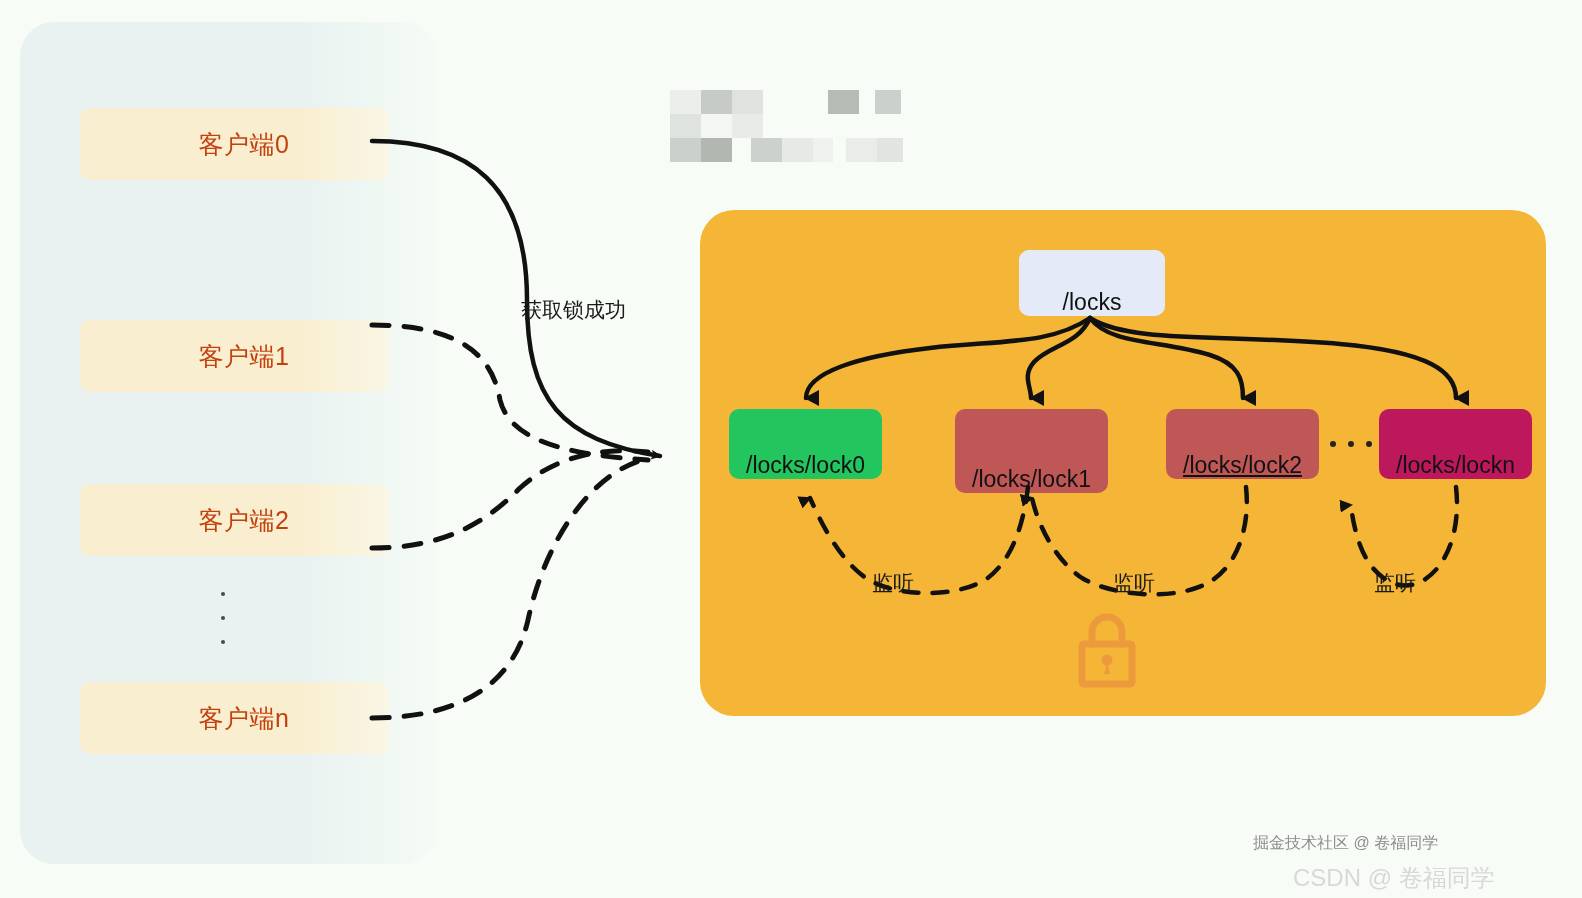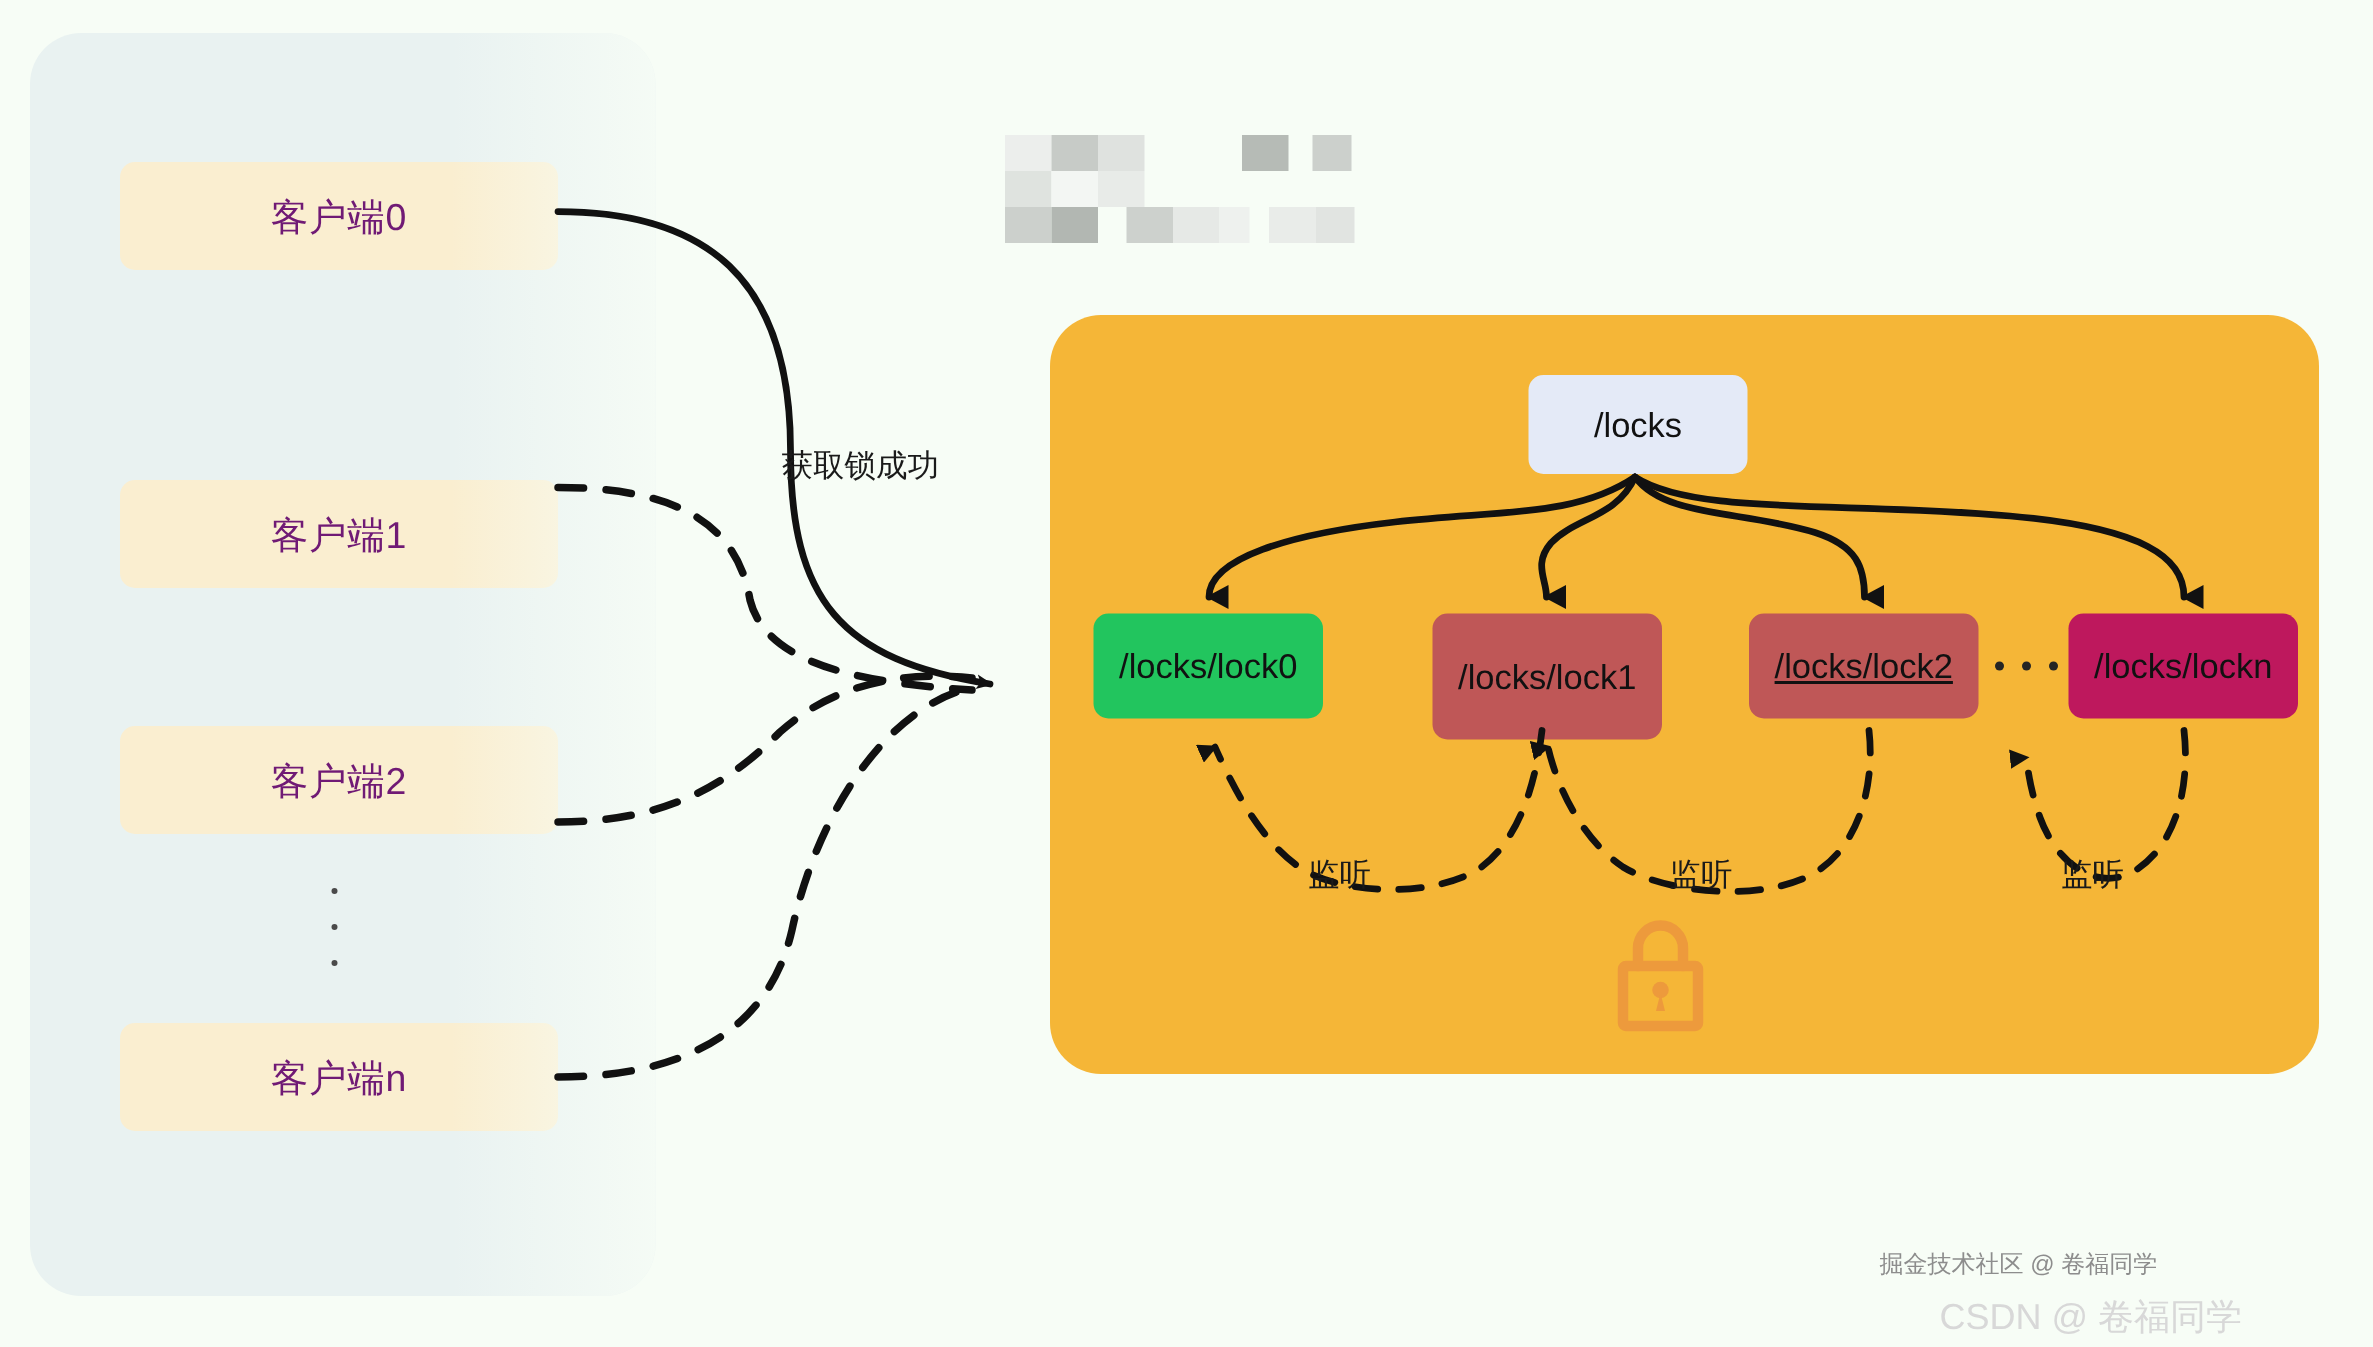--- a/index.html
+++ b/index.html
@@ -44,22 +44,23 @@
     position: absolute;
     left: 80px;
     width: 292px;
     height: 72px;
     background: #faeed0;
     border-radius: 10px;
     display: flex;
     align-items: center;
     justify-content: center;
     font-size: 25px;
-    color: #701a75;
+    color: #c2410c;
     letter-spacing: 0.5px;
+    padding-left: 18px;
   }
   #client-0 { top: 108px; }
   #client-1 { top: 292px; margin-top: 28px; }
   #client-2 { top: 484px; }
   #client-n { top: 682px; }
 
   #client-ellipsis {
     position: absolute;
     left: 213px;
     top: 592px;
@@ -99,21 +100,21 @@
     top: 210px;
     width: 846px;
     height: 506px;
     background: #f5b637;
     border-radius: 34px;
   }
 
   .node {
     position: absolute;
     display: flex;
-    align-items: center;
+    align-items: flex-end;
     justify-content: center;
     border-radius: 10px;
     font-size: 23px;
     color: #111111;
     white-space: nowrap;
   }
   #node-root {
     left: 1019px;
     top: 250px;
     width: 146px;

